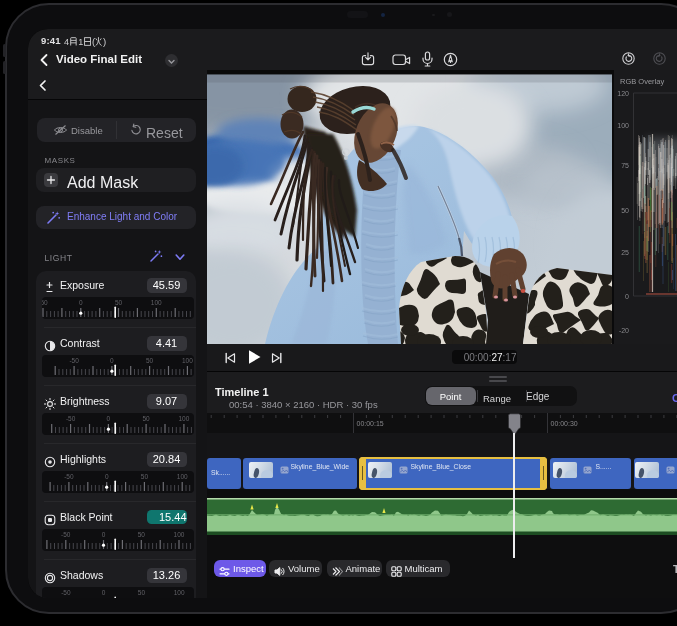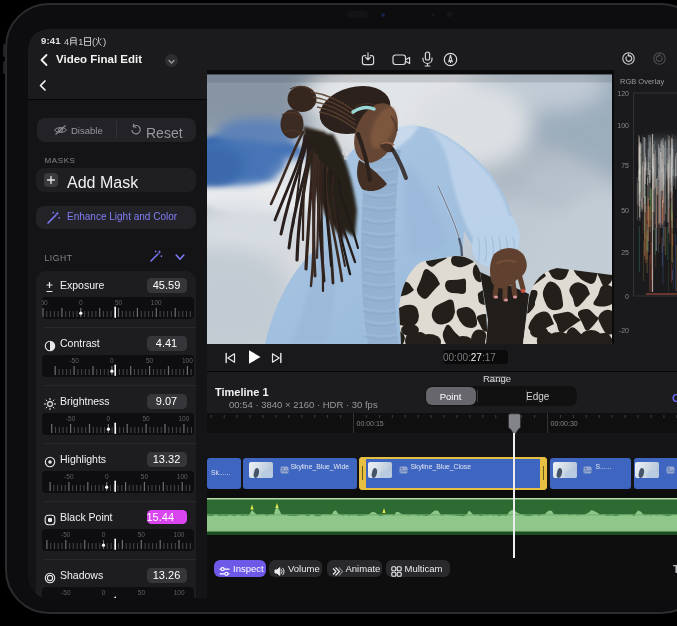--- a/index.html
+++ b/index.html
@@ -287,21 +287,21 @@
           <rect x="148.9" y="14" width="1" height="6" fill="#46464c"></rect>
           <circle cx="66.4" cy="16.2" r="1.6" fill="#fff"></circle>
           <rect x="72.4" y="9.5" width="1.6" height="11.5" rx="0.8" fill="#fafafa"></rect>
         </svg></div>
 <div class="abs" style="left:15.5px;top:414px;width:152px;height:1px;background:#28282b;"></div>
 <div class="abs" style="left:16px;top:424.5px;width:12px;height:12px;"><svg width="12" height="12" viewBox="0 0 12 12">
           <circle cx="6" cy="6" r="4.7" stroke="#e8e8ea" fill="none" stroke-width="1.1"></circle>
           <circle cx="6" cy="6" r="1.8" fill="#e8e8ea"></circle>
         </svg></div>
 <div class="abs" style="left:32px;top:424.0px;color:#f2f2f3;font-size:10.5px;">Highlights</div>
-<div class="abs" style="left:118.5px;top:423.0px;width:40px;height:15px;border-radius:4.5px;background:#35353a;color:#fff;font-size:11px;text-align:center;line-height:15px;">13.32</div>
+<div class="abs" style="left:118.5px;top:423.0px;width:40px;height:15px;border-radius:4.5px;background:#35353a;color:#fff;font-size:11px;text-align:center;line-height:15px;">20.84</div>
 <div class="abs" style="left:14px;top:442px;width:151.5px;height:21.5px;border-radius:4px;background:#0e0e10;overflow:hidden;"><svg width="151.5" height="21.5" viewBox="0 0 151.5 21.5">
           <text x="26.9" y="8" font-size="6.5" fill="#606066" text-anchor="middle">-50</text>
           <text x="64.7" y="8" font-size="6.5" fill="#606066" text-anchor="middle">0</text>
           <text x="102.4" y="8" font-size="6.5" fill="#606066" text-anchor="middle">50</text>
           <text x="140.2" y="8" font-size="6.5" fill="#606066" text-anchor="middle">100</text>
           <rect x="7.5" y="11" width="1.2" height="9" fill="#6e6e74"></rect>
           <rect x="11.3" y="14" width="1" height="6" fill="#46464c"></rect>
           <rect x="15.1" y="14" width="1" height="6" fill="#46464c"></rect>
           <rect x="18.9" y="14" width="1" height="6" fill="#46464c"></rect>
           <rect x="22.7" y="14" width="1" height="6" fill="#46464c"></rect>
@@ -340,21 +340,21 @@
           <rect x="147.2" y="14" width="1" height="6" fill="#46464c"></rect>
           <circle cx="64.7" cy="16.2" r="1.6" fill="#fff"></circle>
           <rect x="72.4" y="9.5" width="1.6" height="11.5" rx="0.8" fill="#fafafa"></rect>
         </svg></div>
 <div class="abs" style="left:15.5px;top:472px;width:152px;height:1px;background:#28282b;"></div>
 <div class="abs" style="left:16px;top:482.5px;width:12px;height:12px;"><svg width="12" height="12" viewBox="0 0 12 12">
           <rect x="1.2" y="1.2" width="9.6" height="9.6" rx="3" stroke="#e8e8ea" fill="none" stroke-width="1.1"></rect>
           <rect x="4" y="4" width="4" height="4" rx="1" fill="#e8e8ea"></rect>
         </svg></div>
 <div class="abs" style="left:32px;top:482.0px;color:#f2f2f3;font-size:10.5px;">Black Point</div>
-<div class="abs" style="left:118.5px;top:481.0px;width:40px;height:14px;border-radius:4.5px;background:#d946ef;color:#fff;font-size:11px;text-align:left;line-height:15px;">15.44</div>
+<div class="abs" style="left:118.5px;top:481.0px;width:40px;height:14px;border-radius:4.5px;background:#0f766e;color:#fff;font-size:11px;text-align:right;line-height:15px;">15.44</div>
 <div class="abs" style="left:14px;top:500px;width:151.5px;height:21.5px;border-radius:4px;background:#0e0e10;overflow:hidden;"><svg width="151.5" height="21.5" viewBox="0 0 151.5 21.5">
           <text x="23.8" y="8" font-size="6.5" fill="#606066" text-anchor="middle">-50</text>
           <text x="61.5" y="8" font-size="6.5" fill="#606066" text-anchor="middle">0</text>
           <text x="99.3" y="8" font-size="6.5" fill="#606066" text-anchor="middle">50</text>
           <text x="137.0" y="8" font-size="6.5" fill="#606066" text-anchor="middle">100</text>
           <rect x="4.3" y="11" width="1.2" height="9" fill="#6e6e74"></rect>
           <rect x="8.2" y="14" width="1" height="6" fill="#46464c"></rect>
           <rect x="12.0" y="14" width="1" height="6" fill="#46464c"></rect>
           <rect x="15.7" y="14" width="1" height="6" fill="#46464c"></rect>
           <rect x="19.5" y="14" width="1" height="6" fill="#46464c"></rect>
@@ -935,31 +935,31 @@
         <path d="M2.2 1.5 V10.5" stroke="#e8e8ea" stroke-width="1.4" stroke-linecap="round"></path>
         <path d="M10.5 1.8 L3.8 6 L10.5 10.2 Z" fill="none" stroke="#e8e8ea" stroke-width="1.2" stroke-linejoin="round"></path>
       </svg>
 <svg class="abs" style="left:219px;top:320px;" width="15" height="16" viewBox="0 0 15 16">
         <path d="M2 1.2 L13.5 8 L2 14.8 Z" fill="#fff"></path>
       </svg>
 <svg class="abs" style="left:243px;top:322.5px;" width="12" height="12" viewBox="0 0 12 12">
         <path d="M9.8 1.5 V10.5" stroke="#e8e8ea" stroke-width="1.4" stroke-linecap="round"></path>
         <path d="M1.5 1.8 L8.2 6 L1.5 10.2 Z" fill="none" stroke="#e8e8ea" stroke-width="1.2" stroke-linejoin="round"></path>
       </svg>
-<div class="abs" style="left:415px;top:320.5px;width:64.5px;height:14px;border-radius:4px;background:#0a0a0b;text-align:left;line-height:15.5px;font-size:10px;color:#7c7c80;">00:00:<span style="color:#f2f2f2;">27</span>:17</div>
+<div class="abs" style="left:424px;top:320.5px;width:64.5px;height:14px;border-radius:4px;background:#0a0a0b;text-align:right;line-height:15.5px;font-size:10px;color:#7c7c80;">00:00:<span style="color:#f2f2f2;">27</span>:17</div>
 <div class="abs" style="left:179px;top:341.5px;width:521px;height:1.5px;background:#050506;"></div>
 <div class="abs" style="left:179px;top:343px;width:521px;height:41px;background:#1c1c1e;"></div>
 <div class="abs" style="left:461px;top:347px;width:18px;height:2px;border-radius:1px;background:#48484c;"></div>
 <div class="abs" style="left:461px;top:351px;width:18px;height:2px;border-radius:1px;background:#48484c;"></div>
 <div class="abs" style="left:187px;top:356.5px;color:#f2f2f2;font-size:11px;font-weight:bold;">Timeline 1</div>
 <div class="abs" style="left:187px;top:369.5px;color:#98989d;font-size:9.5px;margin-left:14px;">00:54 · 3840 × 2160 · HDR · 30 fps</div>
 <div class="abs" style="left:396.5px;top:357px;width:152.5px;height:20px;border-radius:7px;background:#111112;"></div>
 <div class="abs" style="left:397.5px;top:358px;width:50px;height:18px;border-radius:6px;background:#66666c;"></div>
 <div class="abs" style="left:397.5px;top:361.5px;width:50px;text-align:center;color:#fff;font-size:9.5px;">Point</div>
-<div class="abs" style="left:449px;top:344px;width:40px;text-align:center;color:#d6d6d8;font-size:9.5px;">Range</div>
+<div class="abs" style="left:449px;top:364px;width:40px;text-align:center;color:#d6d6d8;font-size:9.5px;">Range</div>
 <div class="abs" style="left:498px;top:361.5px;width:50px;text-align:left;color:#d6d6d8;font-size:10px;">Edge</div>
 <div class="abs" style="left:448.5px;top:361px;width:1px;height:12px;background:#39393d;"></div>
 <div class="abs" style="left:497.5px;top:361px;width:1px;height:12px;background:#39393d;"></div>
 <div class="abs" style="left:644px;top:363px;color:#6a68f0;font-size:11px;font-weight:bold;">C</div>
 <div class="abs" style="left:179px;top:384px;width:521px;height:185px;background:#151517;"></div>
 <div class="abs" style="left:179px;top:459.5px;width:521px;height:9.5px;background:#0d0d0e;"></div>
 <div class="abs" style="left:179px;top:506px;width:521px;height:63px;background:#0e0e0f;"></div>
 <svg class="abs" style="left:179px;top:384px;" width="521" height="20" viewBox="0 0 521 20">
         <rect width="521" height="20" fill="#0f0f10"></rect>
         <rect x="3.7" y="2" width="1" height="3" fill="#3c3c40"></rect>

